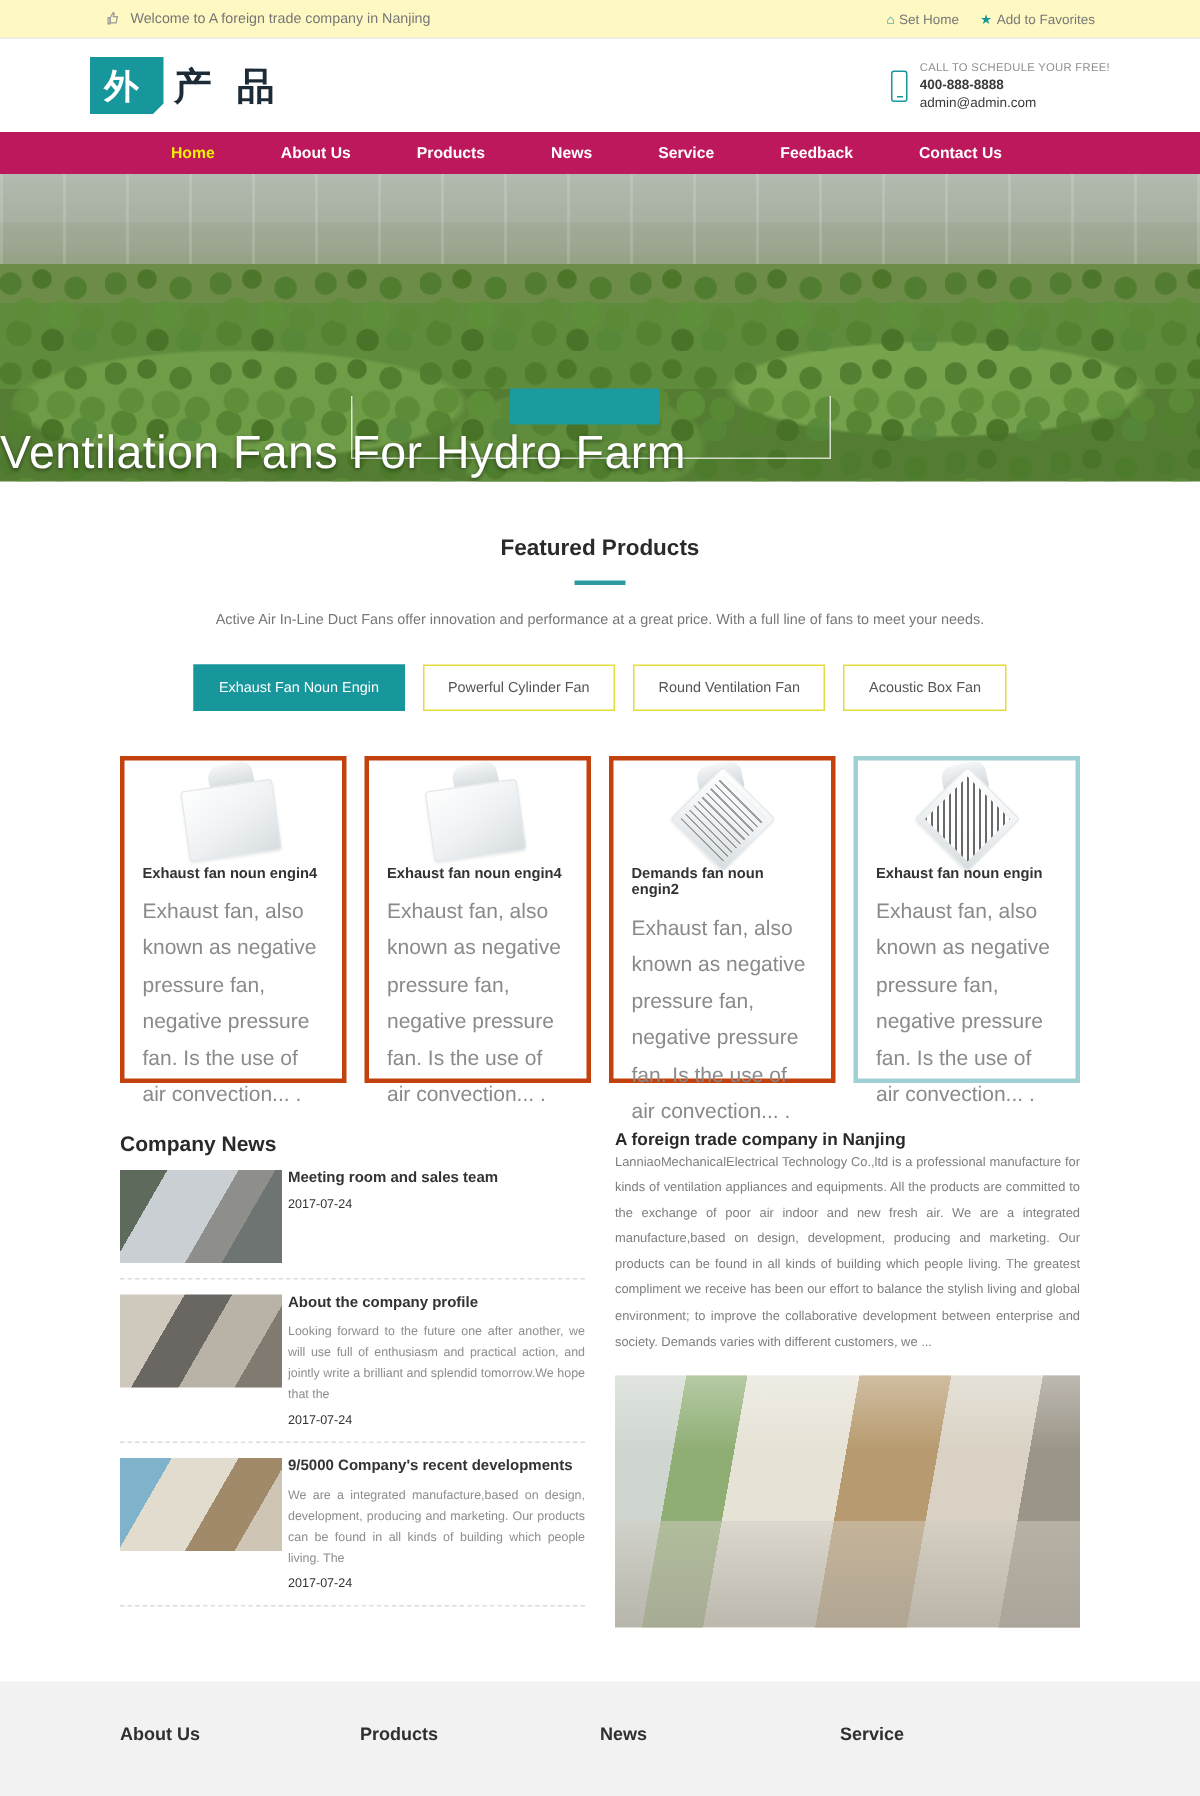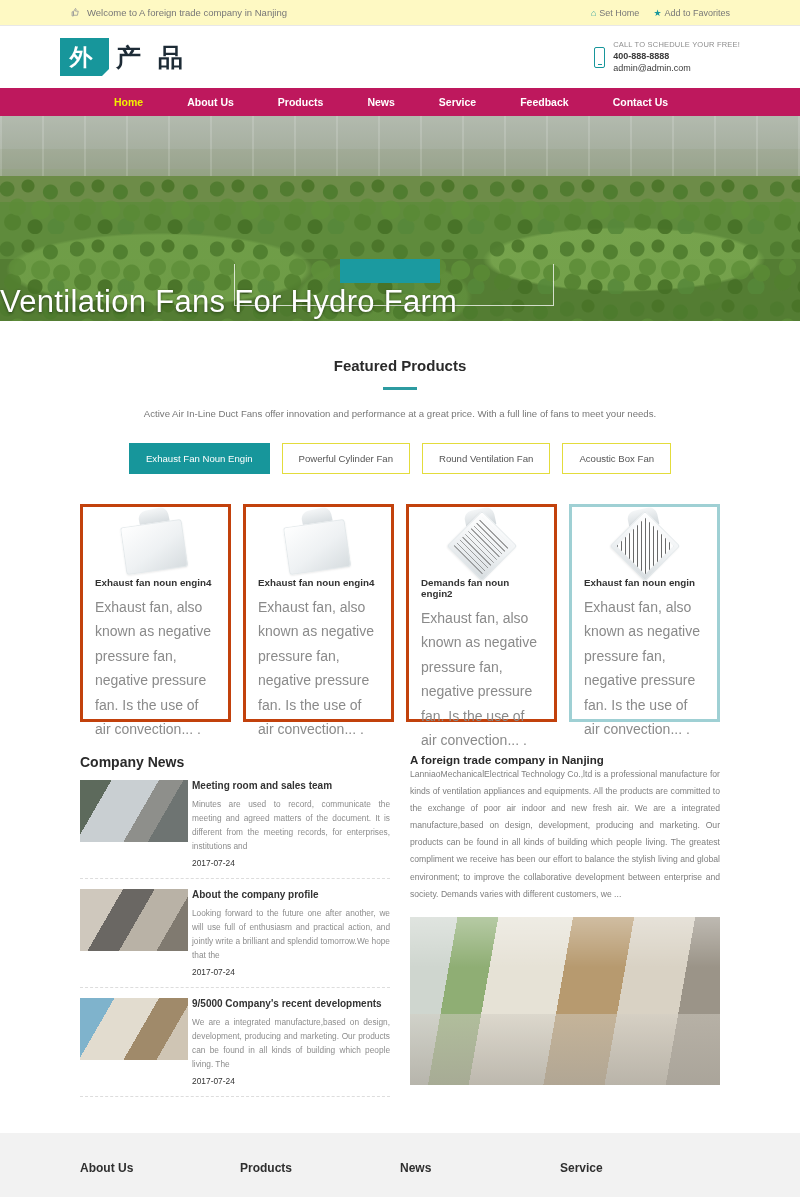--- a/index.html
+++ b/index.html
@@ -321,21 +321,20 @@
   </div>
 
   <div class="inner midsec">
     <div class="col-news">
       <div class="blk-title">Company News</div>
       <div id="news-list">
           <div class="news-item">
             <div class="news-thumb n1"></div>
             <div class="news-main">
               <div class="news-title">Meeting room and sales team</div>
-              <div class="news-desc">Minutes are used to record, communicate the meeting and agreed matters of the document. It is different from the meeting records, for enterprises, institutions and</div>
               <div class="news-date">2017-07-24</div>
             </div>
           </div>
           <div class="news-item">
             <div class="news-thumb n2"></div>
             <div class="news-main">
               <div class="news-title">About the company profile</div>
               <div class="news-desc">Looking forward to the future one after another, we will use full of enthusiasm and practical action, and jointly write a brilliant and splendid tomorrow.We hope that the</div>
               <div class="news-date">2017-07-24</div>
             </div>

